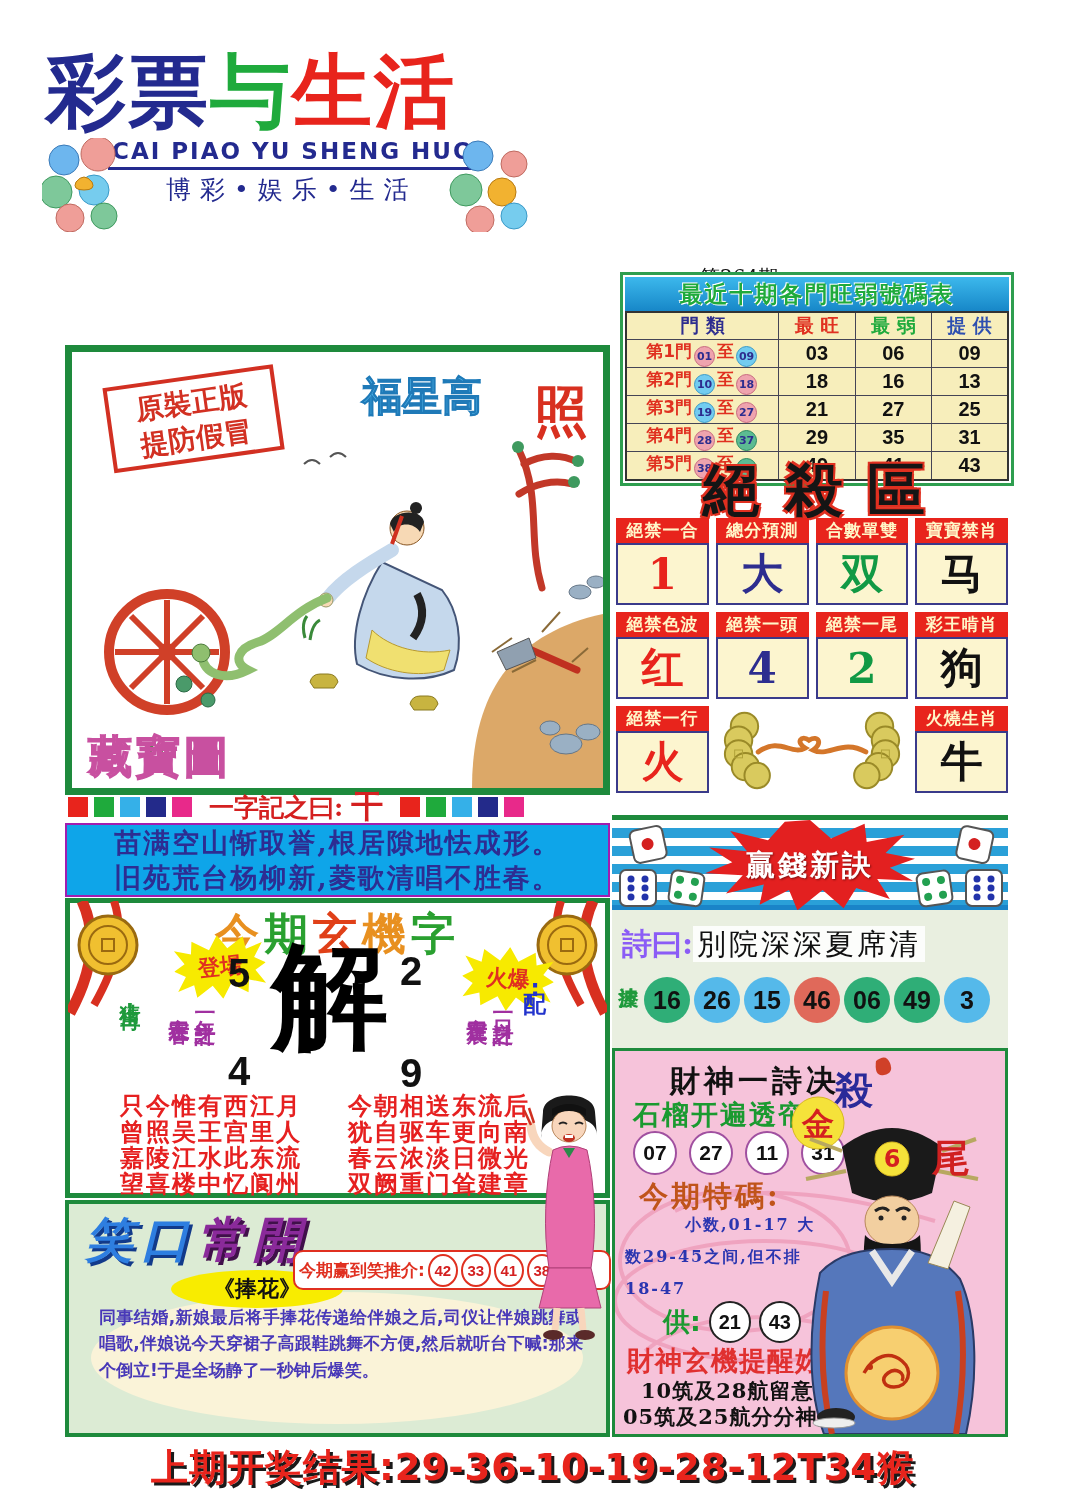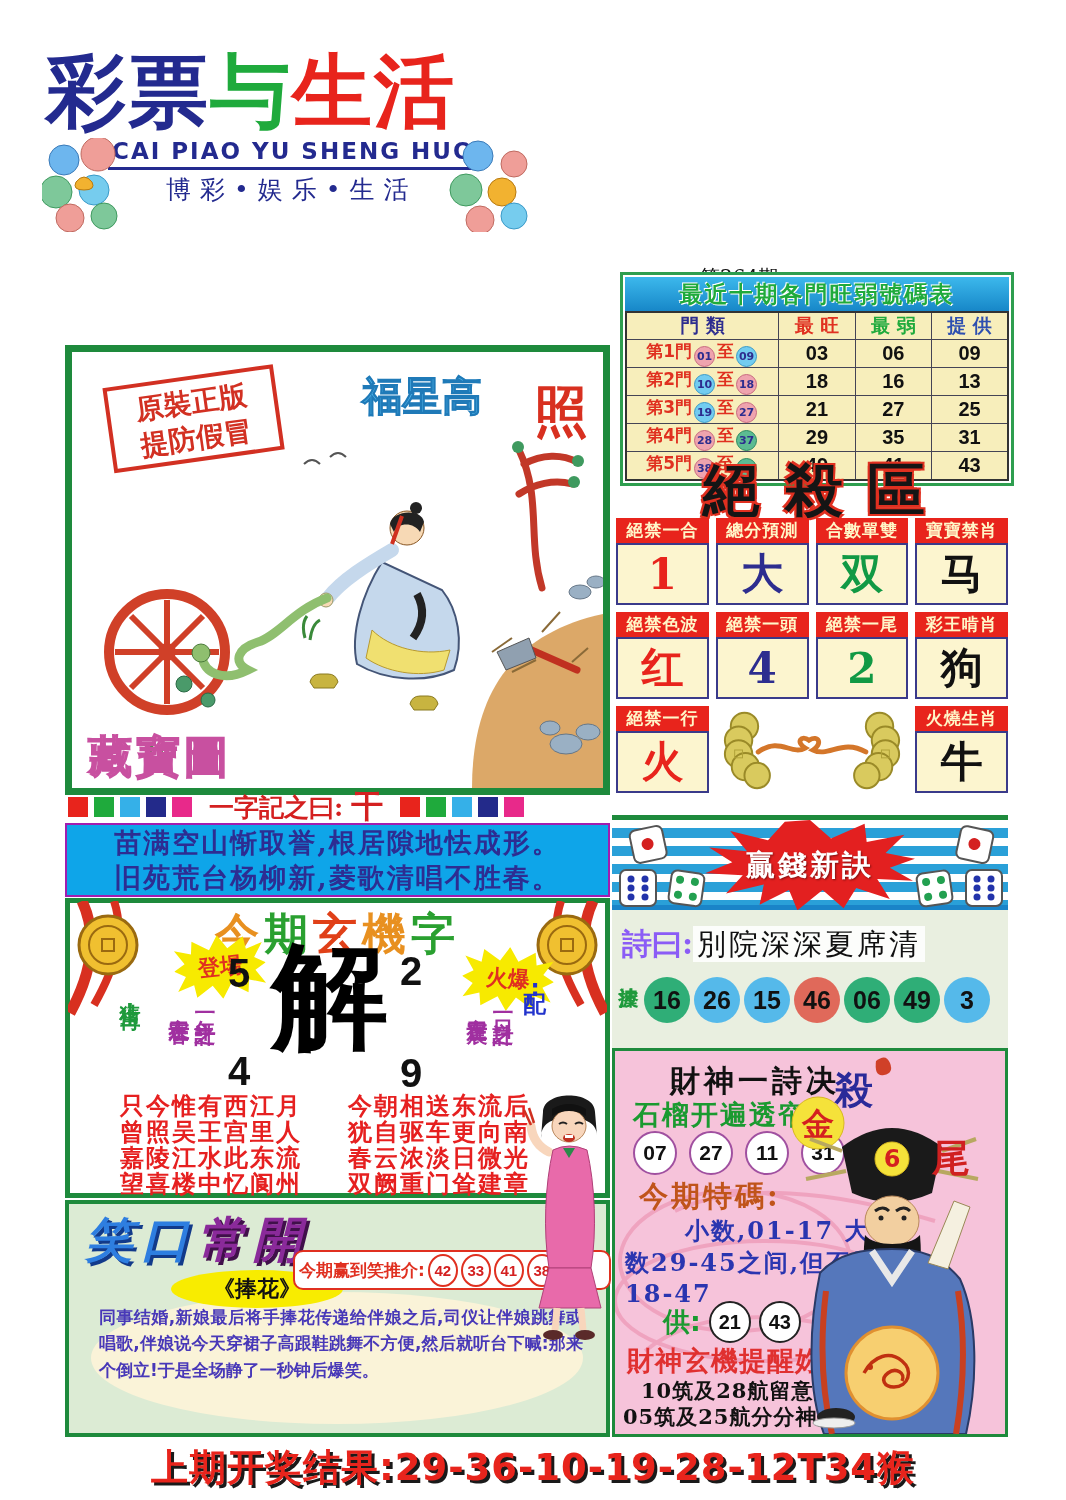--- a/index.html
+++ b/index.html
@@ -148,21 +148,21 @@
   .cs-title{position:absolute;left:55px;top:10px;font-size:30px;font-weight:900;color:#111;
         font-family:"DejaVu Serif",serif;letter-spacing:4px;}
   .cs-poem{position:absolute;left:18px;top:46px;font-size:27px;font-weight:900;color:#1a9a30;
         font-family:"DejaVu Serif",serif;letter-spacing:2px;}
   .cs-circles{position:absolute;left:18px;top:80px;display:flex;gap:12px;}
   .cnum{width:40px;height:40px;border:2px solid #a050a0;border-radius:50%;background:#fff;
         display:flex;align-items:center;justify-content:center;font-size:21px;font-weight:bold;
         color:#111;font-family:"Liberation Sans",sans-serif;}
   .cs-special{position:absolute;left:24px;top:126px;font-size:29px;font-weight:900;color:#c0541a;
         font-family:"DejaVu Serif",serif;letter-spacing:3px;}
-  .cs-blue{position:absolute;color:#2a35b0;font-weight:900;font-size:24px;
+  .cs-blue{position:absolute;color:#2a35b0;font-weight:900;font-size:16px;
         font-family:"DejaVu Serif",serif;letter-spacing:2px;}
   #csl1{left:70px;top:164px;} #csl2{left:10px;top:196px;} #csl3{left:10px;top:228px;}
   .cs-offer{position:absolute;left:48px;top:250px;display:flex;align-items:center;gap:8px;}
   .offer-label{color:#1a9a30;font-size:27px;font-weight:900;}
   .onum{width:38px;height:38px;border:2px solid #222;border-radius:50%;background:#fff;
         display:flex;align-items:center;justify-content:center;font-size:20px;font-weight:bold;
         color:#111;font-family:"Liberation Sans",sans-serif;}
   .cs-reminder{position:absolute;left:12px;top:292px;font-size:27px;font-weight:900;color:#e03030;
         letter-spacing:1px;}
   .cs-black{position:absolute;color:#111;font-weight:900;font-size:21px;

